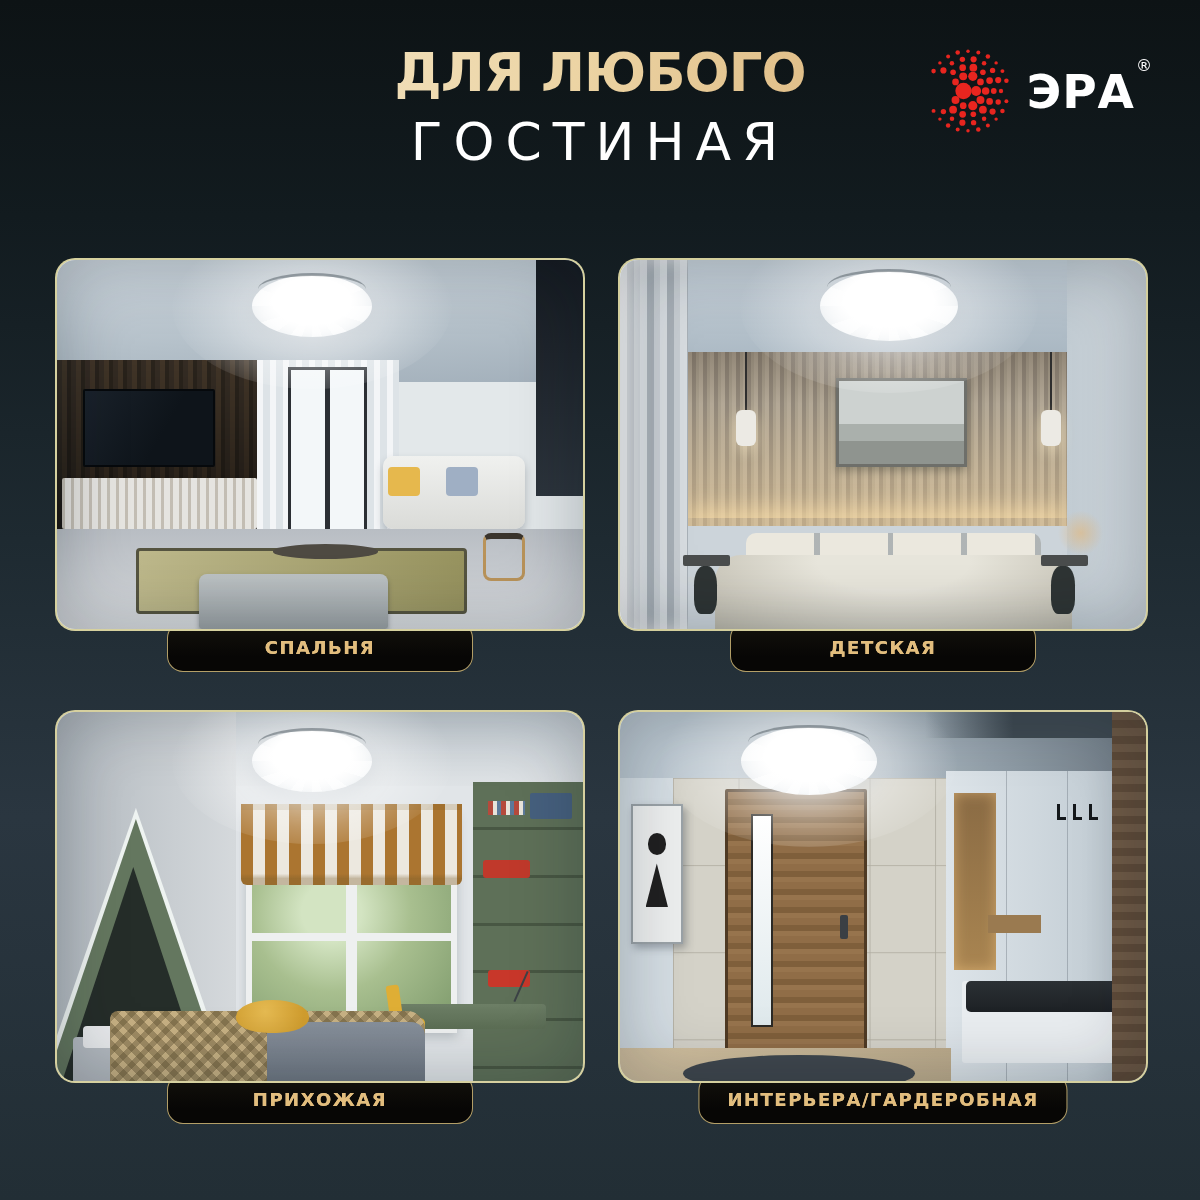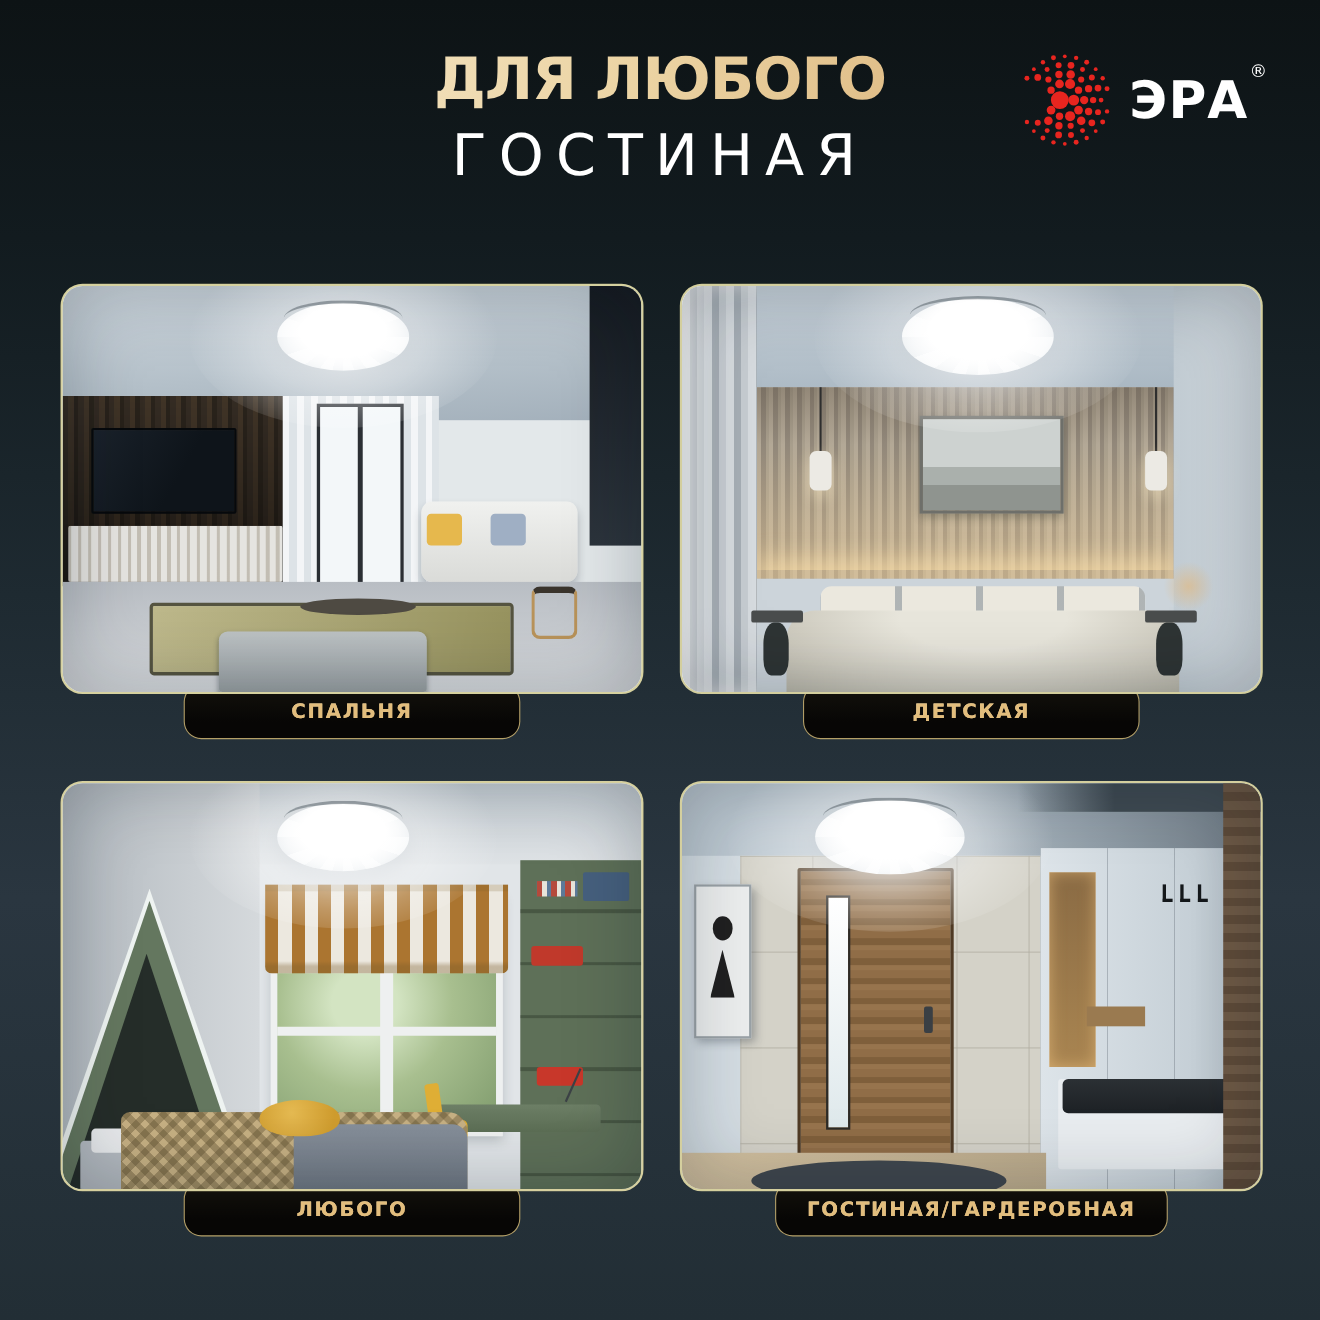--- a/index.html
+++ b/index.html
@@ -238,21 +238,21 @@
         <div class="ly" style="left:88%;top:70%;width:2px;height:9%;background:#3c4246;transform:rotate(24deg);"></div>
         <div class="ly" style="left:63%;top:74%;width:2.5%;height:10%;background:#dfae35;border-radius:3px;transform:rotate(-8deg);"></div>
         <div class="ly" style="left:60%;top:83%;width:10%;height:5%;background:#e0af33;border-radius:5px;"></div>
         <div class="ly" style="left:64.5%;top:88%;width:1.5%;height:12%;background:#b9b9b9;"></div>
         <div class="ly" style="left:10%;bottom:0;width:60%;height:19%;background:repeating-linear-gradient(45deg,rgba(95,80,48,.4) 0 6px,rgba(255,255,255,0) 6px 12px),repeating-linear-gradient(-45deg,rgba(95,80,48,.4) 0 6px,rgba(255,255,255,0) 6px 12px),#c6b083;border-radius:8px 18px 0 0;"></div>
         <div class="ly" style="left:40%;bottom:0;width:30%;height:16%;background:linear-gradient(180deg,#868f9a,#6f7883);border-radius:12px 14px 0 0;"></div>
         <div class="ly" style="left:34%;bottom:13%;width:14%;height:9%;background:radial-gradient(circle at 40% 35%,#e5ba52,#cf9c2e 80%);border-radius:50% 50% 45% 45%;"></div>
         <div class="lamp" style="left:37%;top:5%;"></div>
       </div>
       <figcaption class="pill">
-        <span class="gold-text">ЛЮБОГО</span>
+        <span class="gold-text">ПРИХОЖАЯ</span>
       </figcaption>
     </figure>
 
     <figure class="card">
       <div class="photo" style="background:#d4dde3;">
         <div class="ly" style="left:0;top:0;width:100%;height:18%;background:linear-gradient(90deg,#bcc8d1 40%,#93a0aa 70%,#6d7983 100%);"></div>
         <div class="ly" style="right:0;top:0;width:42%;height:7%;background:linear-gradient(90deg,rgba(60,70,78,0),#3f4a52 40%);"></div>
         <div class="ly" style="left:10%;top:18%;width:52%;height:76%;background:linear-gradient(rgba(175,172,160,.8) 1px,rgba(255,255,255,0) 1px),linear-gradient(90deg,rgba(175,172,160,.8) 1px,rgba(255,255,255,0) 1px),#d4d2c8;background-size:24% 31%;"></div>
         <div class="ly" style="left:2%;top:25%;width:10%;height:38%;background:#eceeee;border:2px solid #9aa2a7;box-shadow:3px 4px 8px rgba(40,50,60,.35);">
           <div class="ly" style="left:31%;top:20%;width:38%;height:16%;background:#202020;border-radius:50%;"></div>
@@ -272,18 +272,18 @@
         </div>
         <div class="ly" style="left:65%;bottom:5%;width:35%;height:22%;background:#e9edf0;border-radius:3px;">
           <div class="ly" style="left:2%;top:0;width:96%;height:38%;background:linear-gradient(180deg,#2b3034,#1d2125);border-radius:5px;"></div>
         </div>
         <div class="ly" style="right:0;top:0;width:6.5%;height:100%;background:repeating-linear-gradient(180deg,#6f5a46 0 8px,#5f4b39 8px 16px);"></div>
         <div class="ly" style="left:0;bottom:0;width:63%;height:9%;background:linear-gradient(90deg,#d5c3a2,#bcab8c);"></div>
         <div class="ly" style="left:12%;bottom:-3%;width:44%;height:10%;background:#40474e;border-radius:50%;"></div>
         <div class="lamp" style="left:23%;top:4%;width:136px;height:68px;"></div>
       </div>
       <figcaption class="pill">
-        <span class="gold-text">ГОСТИНАЯ/ГАРДЕРОБНАЯ</span>
+        <span class="gold-text">ИНТЕРЬЕРА/ГАРДЕРОБНАЯ</span>
       </figcaption>
     </figure>
 
   </div>
 </div>
 
 </body></html>

